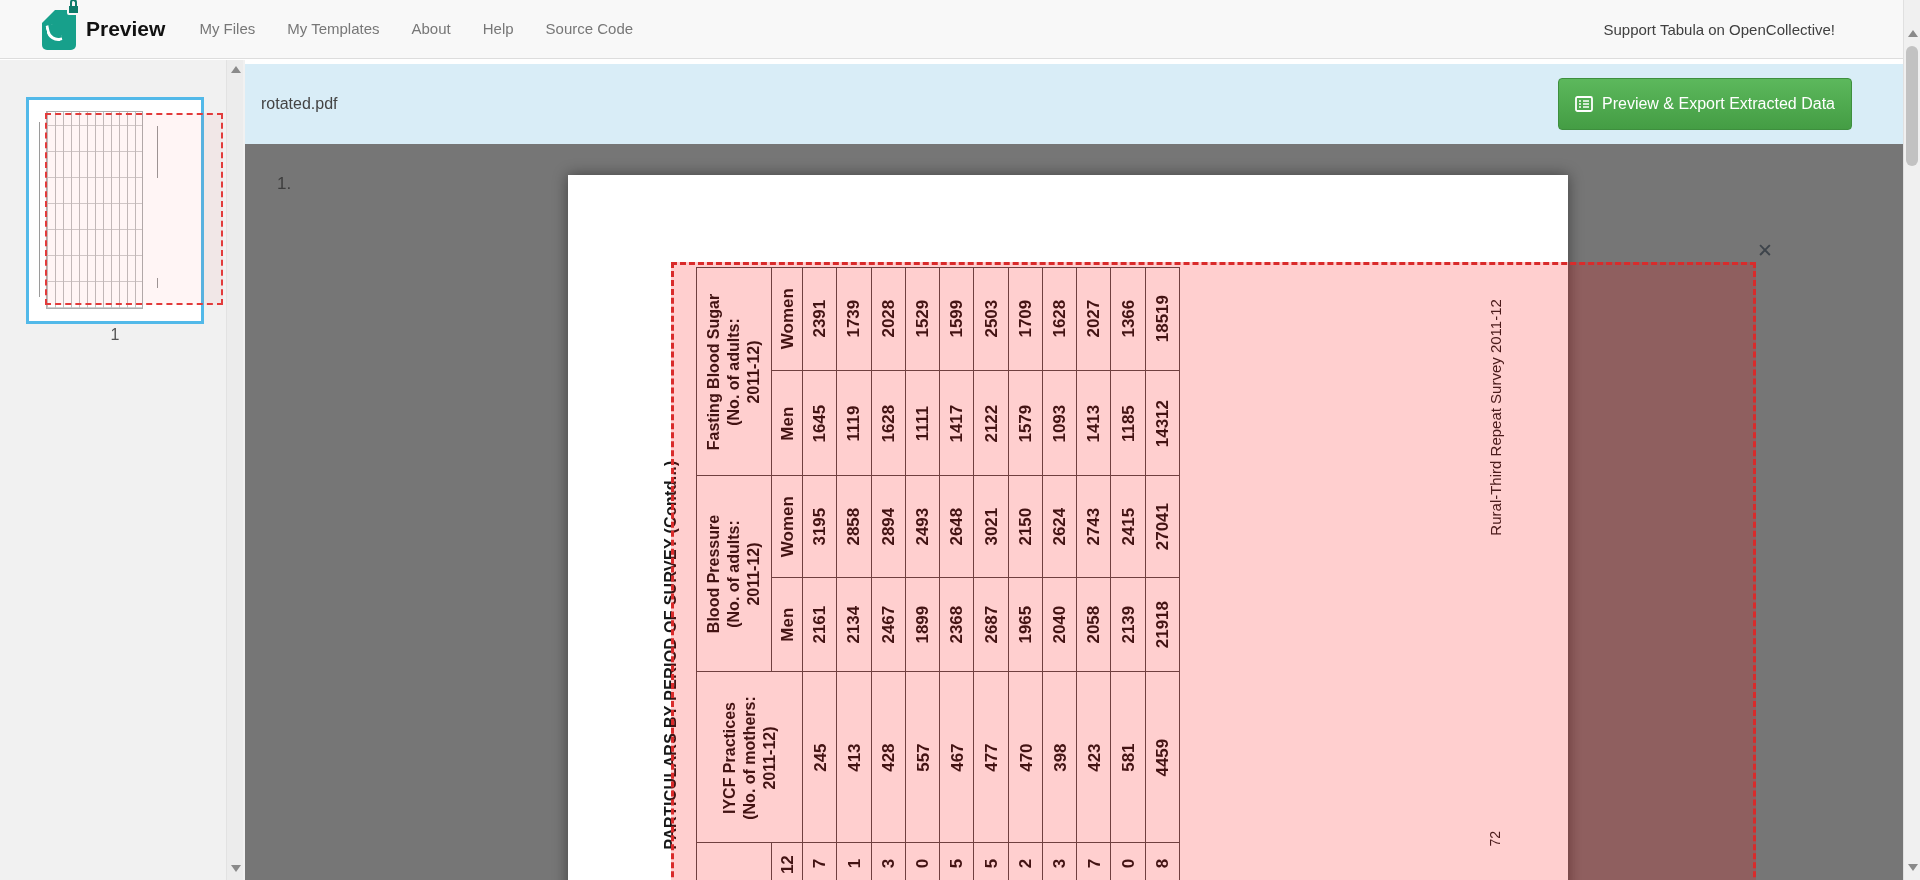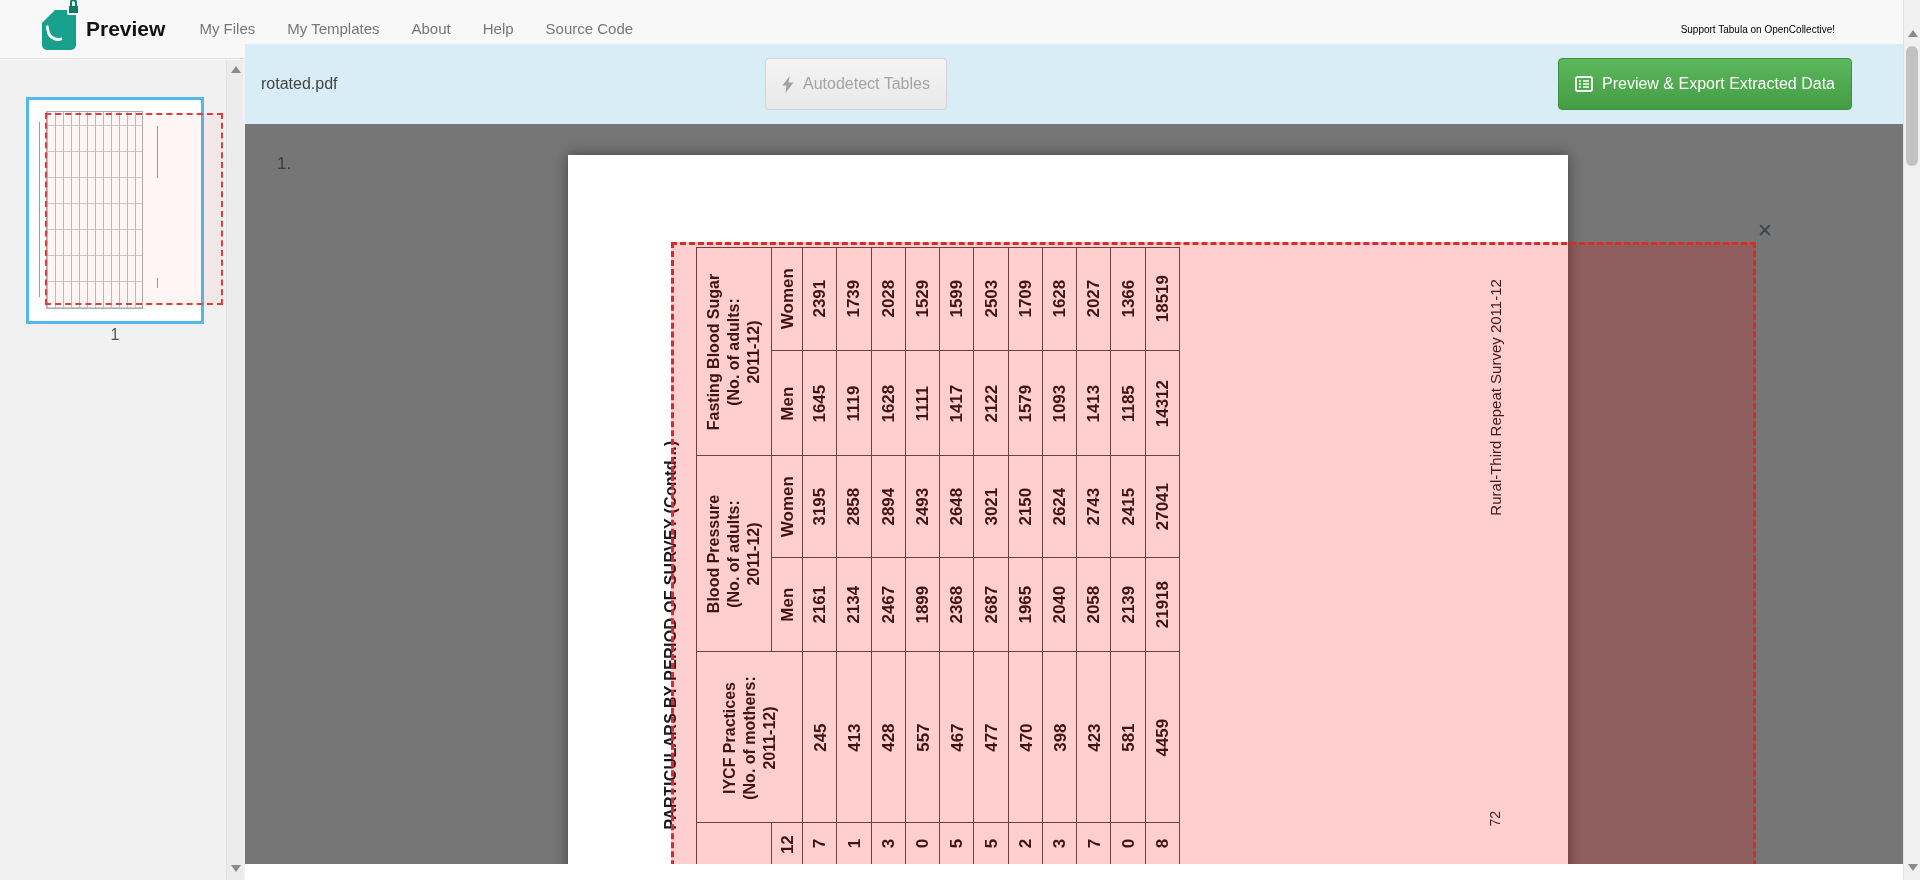--- a/index.html
+++ b/index.html
@@ -18,21 +18,21 @@
   #logo .swoosh { position:absolute; left:5px; top:16px; width:14px; height:18px;
     border-left:3px solid #fff; border-bottom:3px solid #fff; border-bottom-left-radius:12px;
     transform:rotate(-12deg); }
   #logo .lock { position:absolute; right:-2px; top:-4px; width:13px; height:11px;
     background:#0e7c6b; border:2px solid #f8f8f8; border-radius:2px; }
   #logo .shackle { position:absolute; right:1px; top:-9px; width:7px; height:8px;
     border:2px solid #0e7c6b; border-bottom:none; border-radius:5px 5px 0 0; }
   #brand { font-size:21px; font-weight:bold; color:#111; margin-left:8px; margin-right:18px; }
   .navlink { font-size:15px; color:#777; text-decoration:none; padding:0 16px; cursor:pointer; }
   #nav-spacer { flex:1; }
-  #support-link { font-size:10px; color:#000000; text-decoration:none; margin-right:68px; cursor:pointer;margin-left:17px; }
+  #support-link { font-size:15px; color:#404040; text-decoration:none; margin-right:68px; cursor:pointer;margin-left:17px; }
 
   
   #sidebar { position:absolute; left:0; top:60px; width:245px; height:820px;
     background:#f1f1f1; }
   #thumb-close { position:absolute; left:28px; top:40px; font-size:22px; font-weight:bold;
     color:#5c5c5c; cursor:pointer; line-height:1; }
   #thumb-box { position:absolute; left:26px; top:37px; width:178px; height:227px;
     background:#fff; border:3px solid #52b9e9; cursor:pointer; }
   #mini-table { position:absolute; left:17px; top:11px; width:97px; height:198px;
     border:1px solid #9a9a9a; opacity:.8;
@@ -46,21 +46,21 @@
     font-size:16px; color:#555; }
   #side-scroll { position:absolute; left:226px; top:0; width:17px; height:820px;
     background:#ececec; border-left:1px solid #e2e2e2; }
   .arr { position:absolute; left:4px; width:0; height:0; }
   .arr.up { border-left:5px solid transparent; border-right:5px solid transparent;
     border-bottom:7px solid #8a8a8a; }
   .arr.down { border-left:5px solid transparent; border-right:5px solid transparent;
     border-top:7px solid #8a8a8a; }
 
   
-  #main { position:absolute; left:245px; top:44px; width:1658px; height:601px;text-decoration:underline; }
+  #main { position:absolute; left:245px; top:64px; width:1658px; height:601px;text-decoration:underline; }
   #toolbar { position:absolute; left:0; top:0; width:1658px; height:80px; background:#d9edf7; }
   #filename { position:absolute; left:16px; top:50%; transform:translateY(-50%);
     font-size:16px; color:#444; }
   .btn { position:absolute; top:14px; height:52px; display:inline-flex; align-items:center;
     gap:9px; padding:0 16px; font-size:16px; border-radius:4px; cursor:pointer;
     border:1px solid transparent; font-family:inherit; }
   #btn-templates { left:129px; background:#5bc0de; border-color:#46b8da; color:#fff; }
   #btn-clear { left:286px; background:linear-gradient(#ffffff,#e4e4e4); border-color:#c9c9c9; color:#333; }
   #btn-autodetect { left:520px; background:linear-gradient(#f4f4f4,#e9e9e9); border-color:#d4d4d4; color:#a3a3a3; cursor:default; }
   #btn-export { right:51px; background:linear-gradient(#5cb85c,#449d44); border-color:#3e8f3e; color:#fff; }
@@ -131,26 +131,20 @@
     </div>
   </aside>
 
   <div id="main">
 
     <div id="toolbar">
       <span id="filename">rotated.pdf</span>
 
 
 
-      <button class="btn" id="btn-autodetect">
-        <svg class="icon-svg" width="12" height="17" viewBox="0 0 12 17">
-          <path d="M7.5 0 L0.5 9.5 H4.5 L3.5 17 L11.5 6.5 H6.5 Z" fill="#a3a3a3"></path>
-        </svg>
-        <span>Autodetect Tables</span>
-      </button>
 
       <button class="btn" id="btn-export">
         <svg class="icon-svg" width="18" height="16" viewBox="0 0 18 16">
           <rect x="1" y="1" width="16" height="14" rx="1.5" fill="none" stroke="#fff" stroke-width="1.8"></rect>
           <path d="M4 5 h2 M8 5 h6 M4 8 h2 M8 8 h6 M4 11 h2 M8 11 h6" stroke="#fff" stroke-width="1.6"></path>
         </svg>
         <span>Preview &amp; Export Extracted Data</span>
       </button>
     </div>
 

